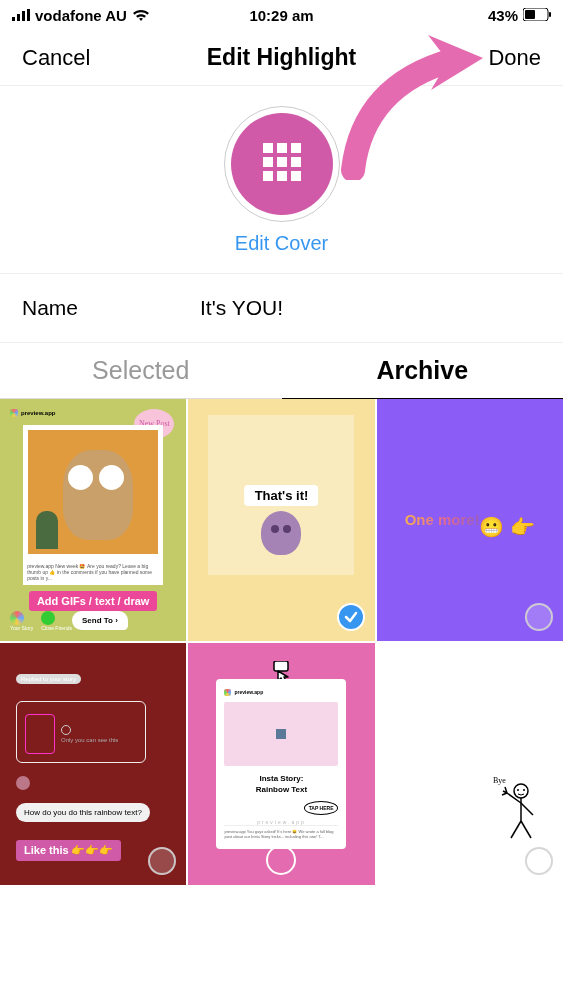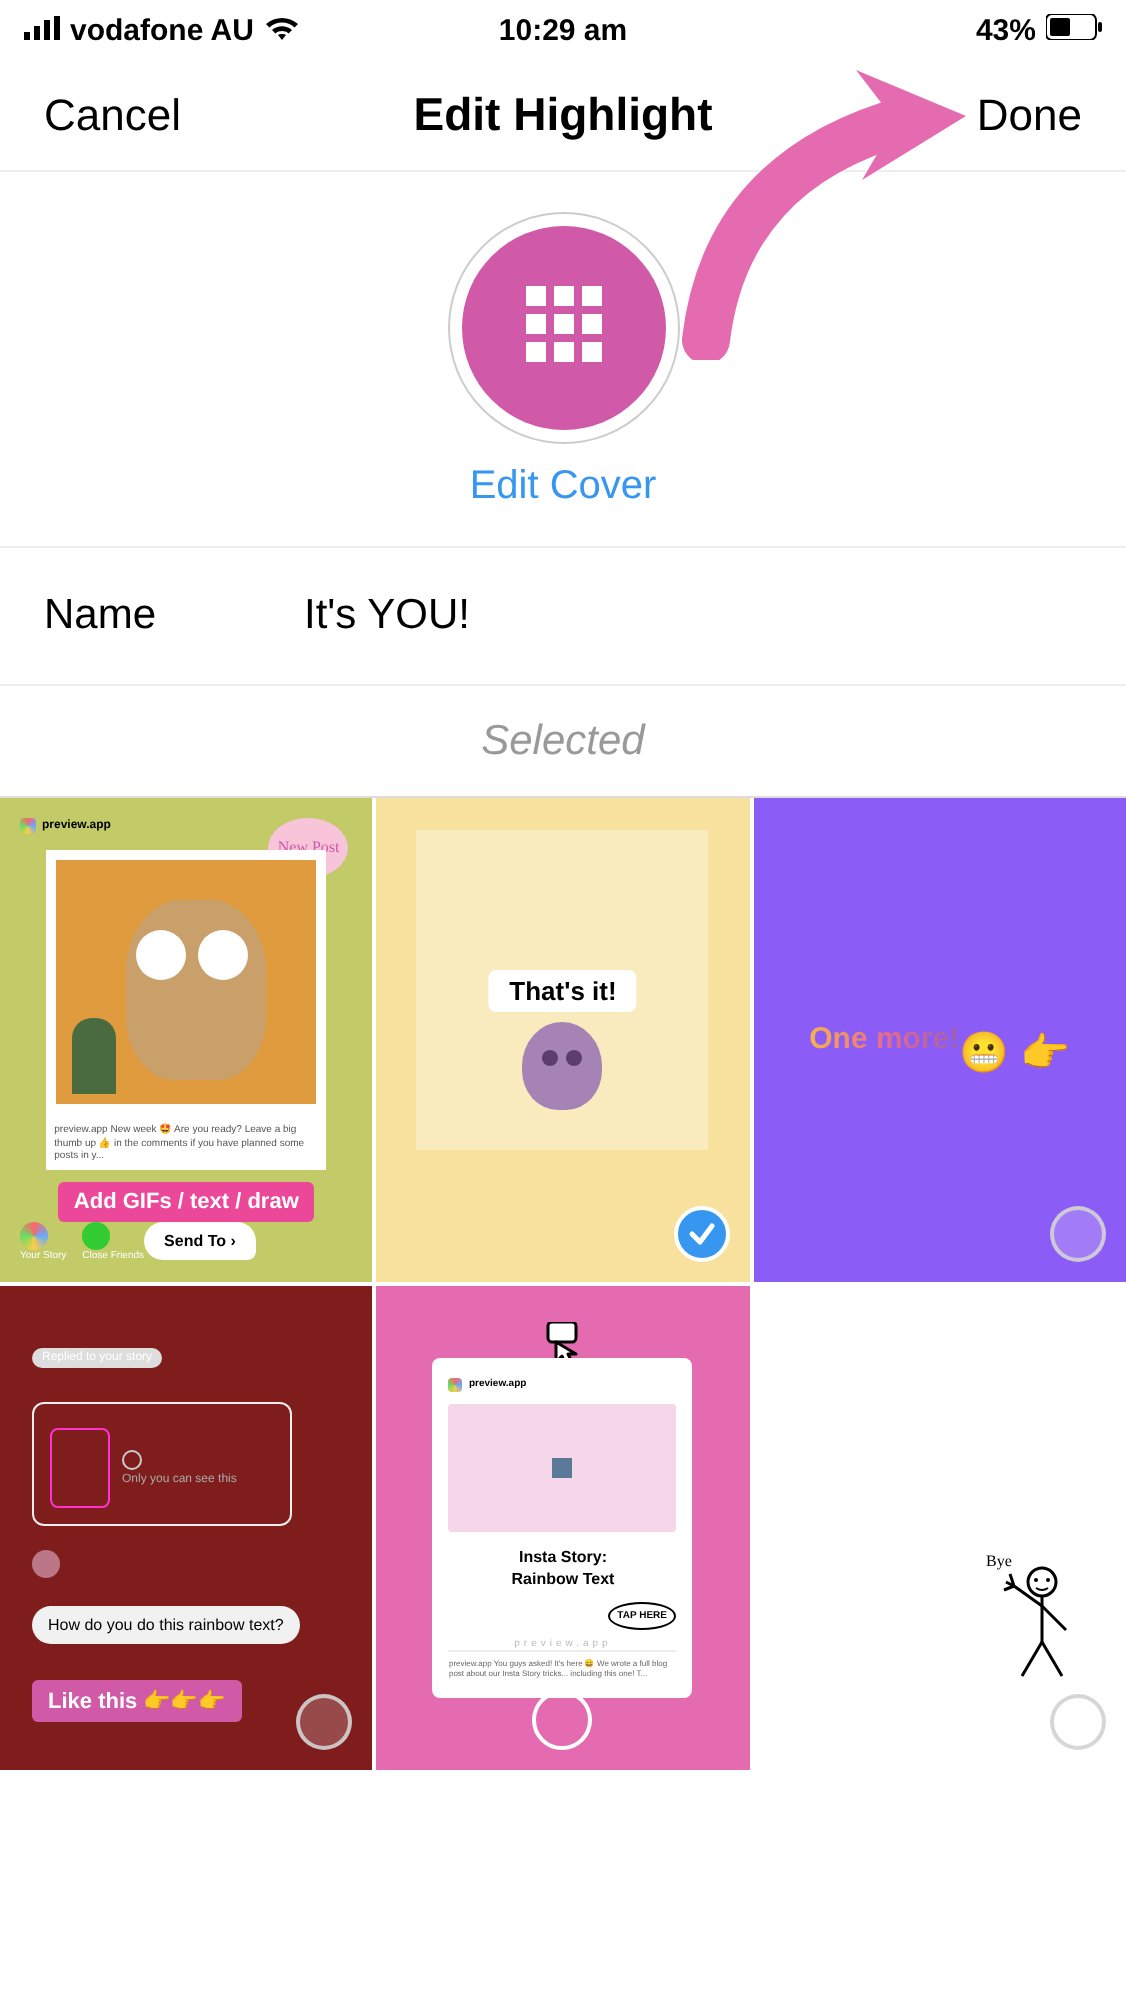--- a/index.html
+++ b/index.html
@@ -8,25 +8,25 @@
   .sb-left, .sb-right { display: flex; align-items: center; gap: 5px; }
   .sb-center { position: absolute; left: 50%; transform: translateX(-50%); }
   .navbar { height: 56px; display: flex; justify-content: space-between; align-items: center; padding: 0 22px; border-bottom: 1px solid #eee; position: relative; }
   .nav-left, .nav-right { font-size: 22px; font-weight: 400; }
   .nav-title { font-size: 23px; font-weight: 700; position: absolute; left: 50%; transform: translateX(-50%); }
   .cover-section { padding: 20px 0 18px; display: flex; flex-direction: column; align-items: center; position: relative; }
   .cover-circle { width: 116px; height: 116px; border-radius: 50%; border: 1px solid #ccc; display: flex; align-items: center; justify-content: center; }
   .cover-inner { width: 102px; height: 102px; border-radius: 50%; background: #d05aa8; display: flex; align-items: center; justify-content: center; }
   .edit-cover-link { color: #3797f0; font-size: 20px; margin-top: 10px; }
   .arrow-annotation { position: absolute; left: 335px; top: 5px; pointer-events: none; }
-  .name-row { display: flex; align-items: center; padding: 22px 22px; border-top: 1px solid #eee; border-bottom: 1px solid #eee; }
+  .name-row { display: flex; align-items: center; padding: 22px 22px; border-top: 1px solid #eee; border-bottom: 1px solid #eee; gap: 48px; }
   .name-label { font-size: 21px; color: #000; width: 130px; }
   .name-value { font-size: 21px; color: #000; }
   .tabs { display: flex; height: 56px; }
-  .tab { flex: 1; display: flex; align-items: center; justify-content: center; font-size: 21px; color: #999; font-weight: 500; border-bottom: 1px solid #ddd; font-style: italic; }
+  .tab { flex: 1; display: flex; align-items: center; justify-content: center; font-size: 25px; color: #999; font-weight: 500; border-bottom: 1px solid #ddd; }
   .tab.active { color: #000; font-weight: 600; border-bottom: 1px solid #000; }
   .grid { display: grid; grid-template-columns: 1fr 1fr 1fr; gap: 2px; background: #fff; }
   .tile { position: relative; aspect-ratio: 0.77; overflow: hidden; }
   .sel-indicator { position: absolute; right: 10px; bottom: 10px; width: 28px; height: 28px; border-radius: 50%; border: 2px solid #fff; }
   .sel-indicator.checked { background: #3797f0; border: 2px solid #fff; display:flex; align-items:center; justify-content:center; }
   .sel-indicator.unchecked { background: rgba(255,255,255,0.2); border: 2px solid rgba(210,210,210,0.9); }
   .t1 { background: #c2cb67; padding: 10px; display:flex; flex-direction:column; align-items:center; }
   .t1 .photo { width: 140px; height: 150px; background: #e09b3f; border: 5px solid #fff; margin-top: 8px; position: relative; }
   .t1 .dog { position:absolute; top:20px; left:35px; width:70px; height:90px; background:#caa06a; border-radius: 40% 40% 35% 35%; }
   .t1 .glasses { position:absolute; top:35px; left:40px; width:60px; height:20px; display:flex; gap:6px; }
@@ -137,20 +137,21 @@
   <div class="edit-cover-link">Edit Cover</div>
 </div>
 
 <div class="name-row">
   <div class="name-label">Name</div>
   <div class="name-value">It's YOU!</div>
 </div>
 
 <div class="tabs">
   <div class="tab">Selected</div>
+  <div class="tab active">Archive</div>
 </div>
 
 <div class="grid">
 
   <div class="tile t1">
     <div style="width:100%; font-size:6px; display:flex; align-items:center; gap:3px;">
       <span style="width:8px;height:8px;background:conic-gradient(#f66,#6af,#fc4,#6d6,#f66);border-radius:2px;"></span>
       <span style="font-weight:700;">preview.app</span>
     </div>
     <div class="newpost">New Post</div>

